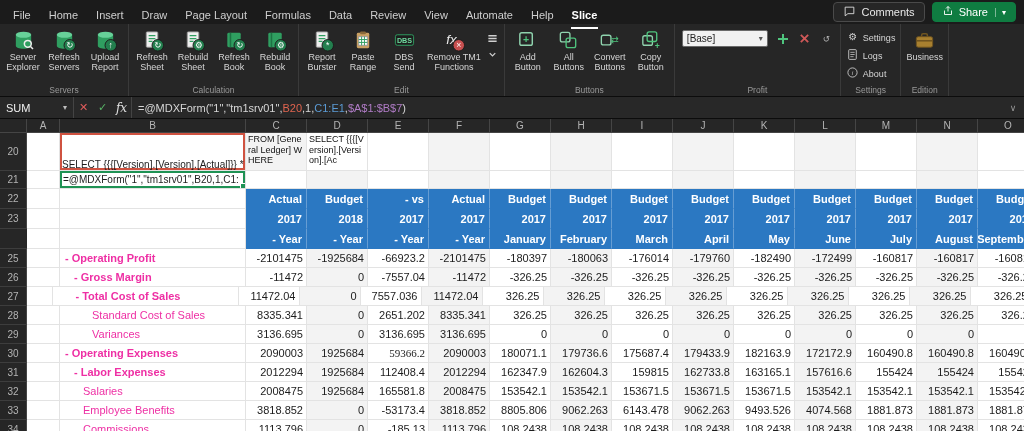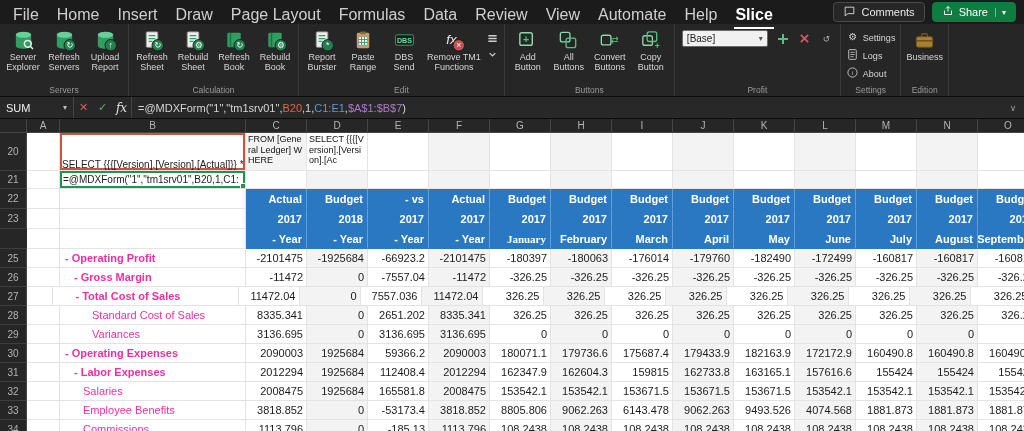--- a/index.html
+++ b/index.html
@@ -2,21 +2,21 @@
 <html style="--hdr-bg: #2b78c2; --pink: #ee2fa4; --sel: #1f9254; --ref: #cf5240;"><head>
 <meta charset="utf-8">
 <style>
   *{margin:0;padding:0;box-sizing:border-box;font-family:"Liberation Sans",sans-serif;}
   html,body{width:1024px;height:431px;overflow:hidden;background:#1b1b1b;}
   .app{width:1024px;height:431px;display:flex;flex-direction:column;}
 
   
   .menubar{height:24px;flex:0 0 auto;background:#1b1b1b;display:flex;justify-content:space-between;align-items:center;padding:0 8px 0 4px;}
   .tabs{display:flex;height:100%;align-items:stretch;}
-  .tab{color:#cfcfcf;font-size:16px;padding:15px 9px;display:flex;align-items:center;position:relative;white-space:nowrap;cursor:default;}
+  .tab{color:#cfcfcf;font-size:11px;padding:15px 9px;display:flex;align-items:center;position:relative;white-space:nowrap;cursor:default;}
   .tab.active{color:#ffffff;font-weight:bold;}
   .tab.active::after{content:"";position:absolute;left:8px;right:8px;bottom:1px;height:2px;background:#ffffff;}
   .menubar-right{display:flex;gap:7px;align-items:center;}
   .pill{display:flex;align-items:center;gap:5px;height:20px;padding:0 9px;border-radius:4px;font-size:11px;color:#e8e8e8;background:#262626;border:1px solid #4a4a4a;}
   .pill.share{background:#0f7c41;border-color:#0f7c41;color:#fff;}
   .share-caret{border-left:1px solid rgba(255,255,255,.45);padding-left:6px;margin-left:2px;font-size:8px;}
 
   
   .ribbon{height:73px;flex:0 0 auto;background:#262626;border-bottom:1px solid #0c0c0c;display:flex;align-items:stretch;overflow:hidden;}
   .group{position:relative;flex:0 0 auto;display:flex;flex-direction:column;border-right:1px solid #3a3a3a;padding:2px 3px 12px;}
@@ -528,21 +528,21 @@
           <div class="cell hdr" style="width: 61px;">2017</div>
           <div class="cell hdr" style="width: 61px;">2017</div>
         </div>
         <div class="srow" style="height: 20px;">
           <div class="cell" style="width: 33px;"></div>
           <div class="cell" style="width: 186px;"></div>
           <div class="cell hdr" style="width: 61px;">- Year</div>
           <div class="cell hdr" style="width: 61px;">- Year</div>
           <div class="cell hdr" style="width: 61px;">- Year</div>
           <div class="cell hdr" style="width: 61px;">- Year</div>
-          <div class="cell hdr" style="width: 61px; font-family: Liberation Serif, serif;">January</div>
+          <div class="cell hdr" style="width: 61px;">January</div>
           <div class="cell hdr" style="width: 61px;">February</div>
           <div class="cell hdr" style="width: 61px;">March</div>
           <div class="cell hdr" style="width: 61px;">April</div>
           <div class="cell hdr" style="width: 61px;">May</div>
           <div class="cell hdr" style="width: 61px;">June</div>
           <div class="cell hdr" style="width: 61px;">July</div>
           <div class="cell hdr" style="width: 61px;">August</div>
           <div class="cell hdr" style="width: 61px;">September</div>
         </div>
         <div class="srow" style="height: 19px;">
@@ -628,21 +628,21 @@
           <div class="cell num alt" style="width: 61px;">0</div>
           <div class="cell num" style="width: 61px;">0</div>
           <div class="cell num alt" style="width: 61px;">0</div>
           <div class="cell num" style="width: 61px;">0</div>
         </div>
         <div class="srow" style="height: 19px;">
           <div class="cell" style="width: 33px;"></div>
           <div class="cell label bold" style="padding-left: 5px; width: 186px;">- Operating Expenses</div>
           <div class="cell num" style="width: 61px;">2090003</div>
           <div class="cell num alt" style="width: 61px;">1925684</div>
-          <div class="cell num" style="width: 61px;">59366.2</div>
+          <div class="cell num" style="width: 61px; font-family: Liberation Serif, serif;">59366.2</div>
           <div class="cell num alt" style="width: 61px;">2090003</div>
           <div class="cell num" style="width: 61px;">180071.1</div>
           <div class="cell num alt" style="width: 61px;">179736.6</div>
           <div class="cell num" style="width: 61px;">175687.4</div>
           <div class="cell num alt" style="width: 61px;">179433.9</div>
           <div class="cell num" style="width: 61px;">182163.9</div>
           <div class="cell num alt" style="width: 61px;">172172.9</div>
           <div class="cell num" style="width: 61px;">160490.8</div>
           <div class="cell num alt" style="width: 61px;">160490.8</div>
           <div class="cell num" style="width: 61px;">160490.8</div>

